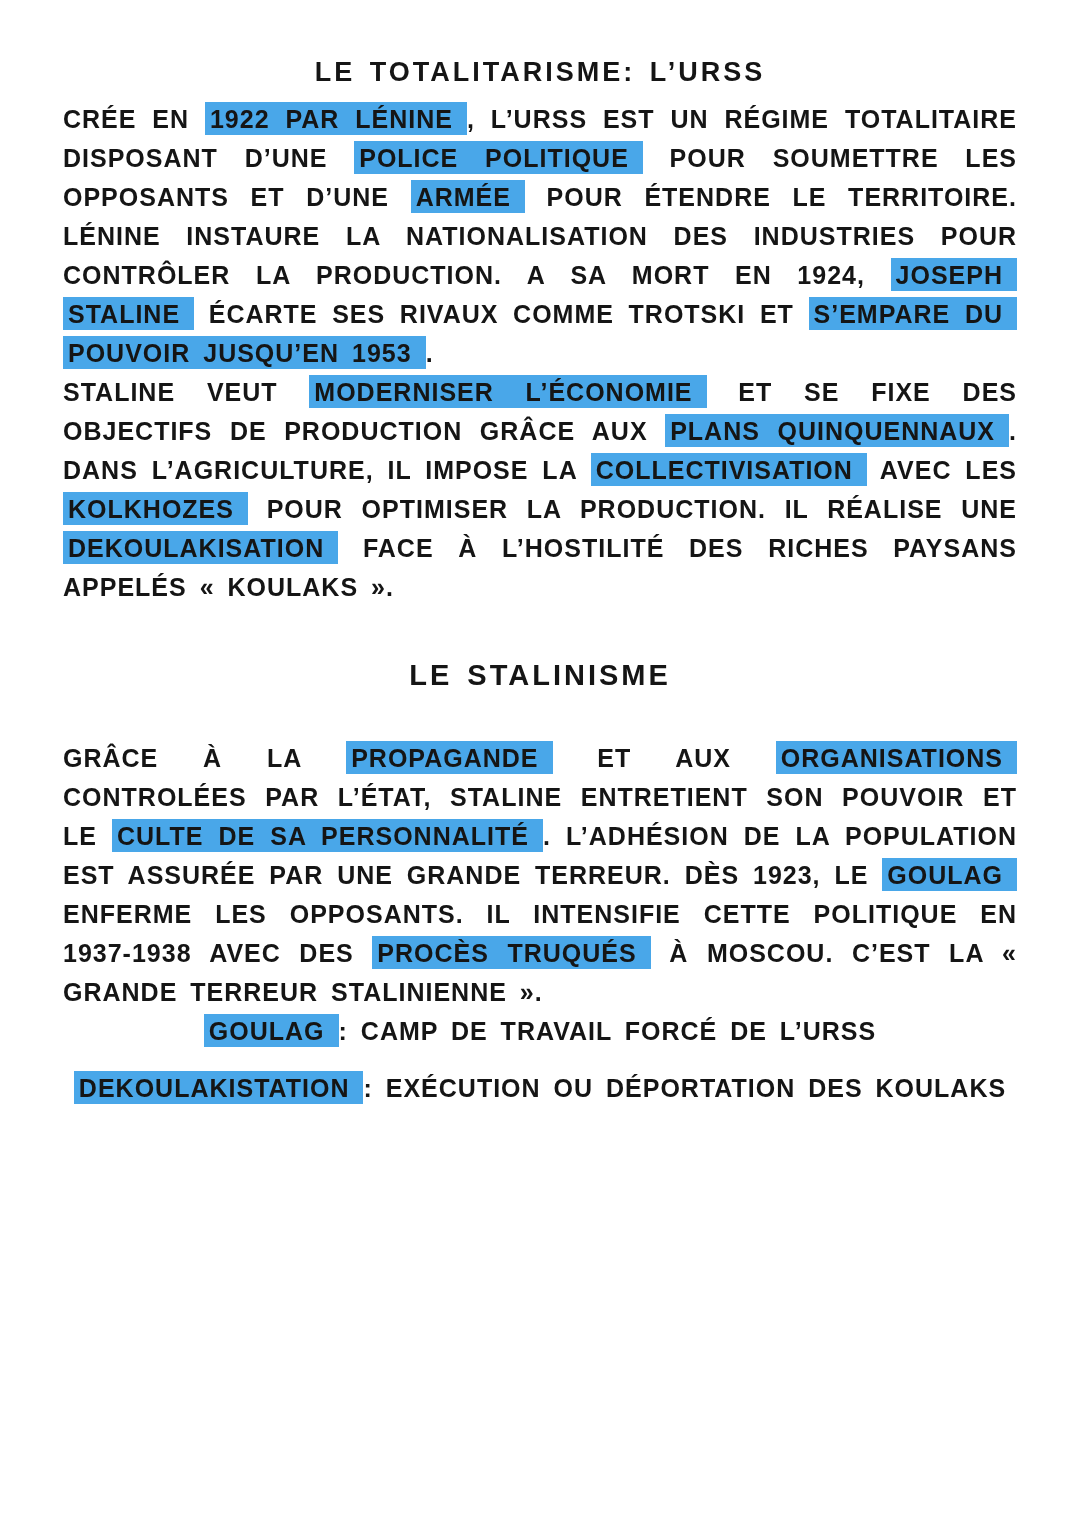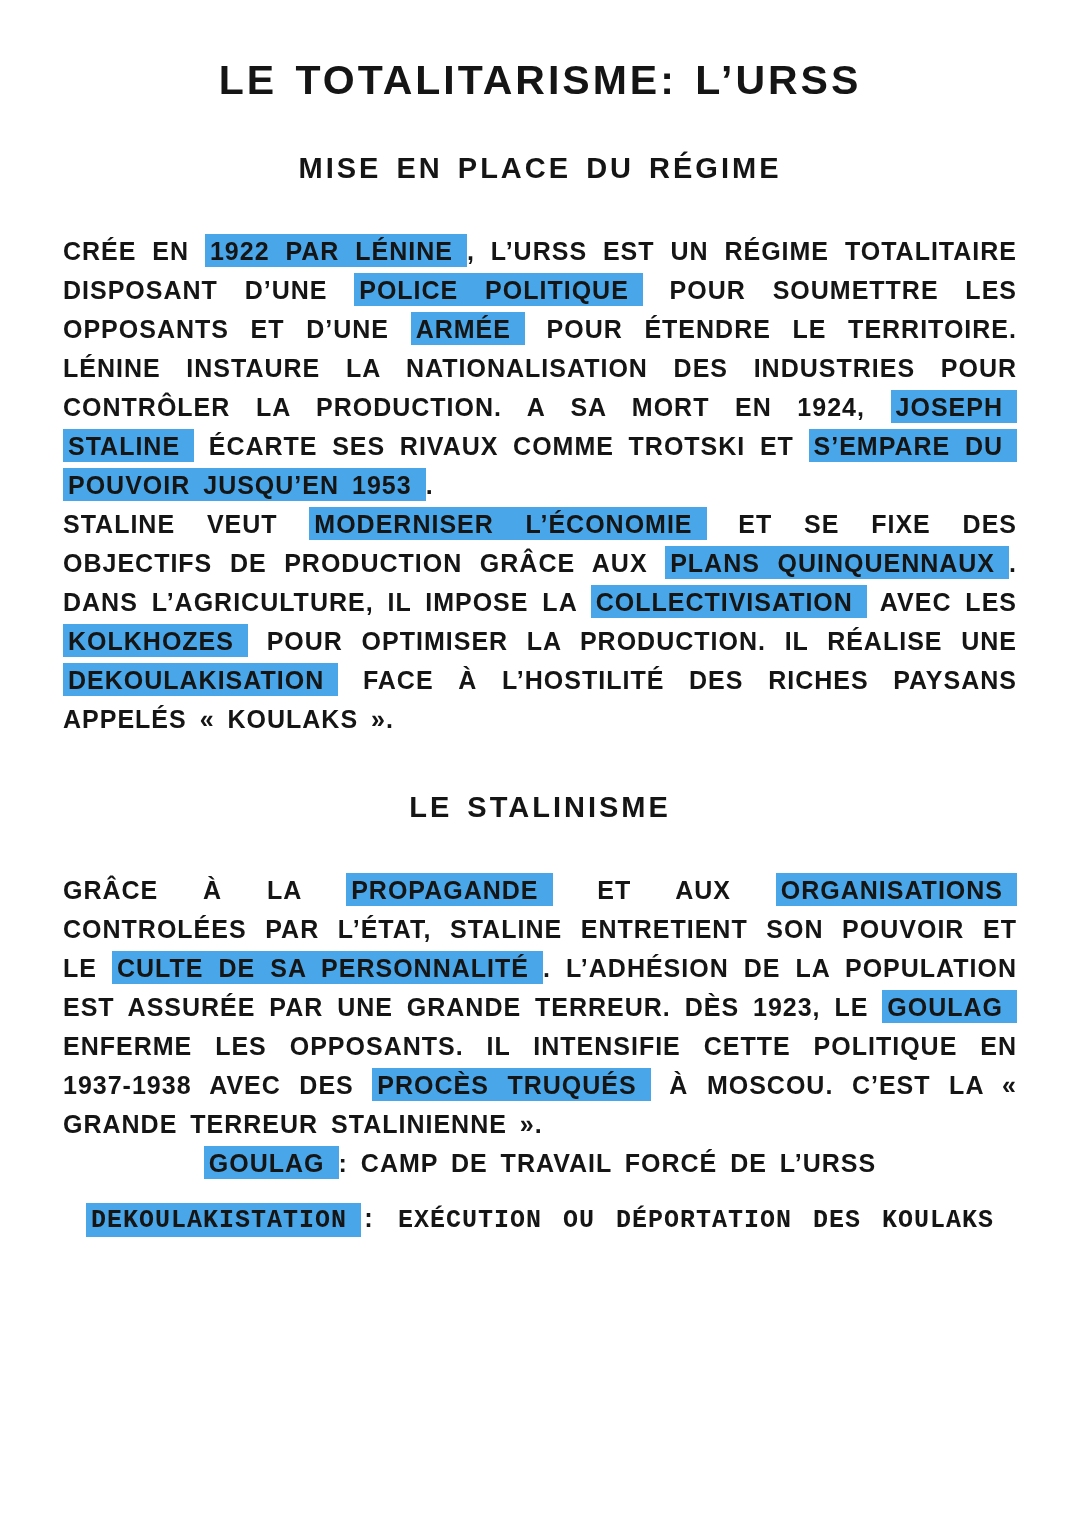--- a/index.html
+++ b/index.html
@@ -18,24 +18,24 @@
     min-height: 1527px;
     margin: 0 auto;
     background: var(--paper);
     padding: 44px 63px 36px 63px;
     font-family: "Liberation Sans", sans-serif;
     font-weight: 700;
     color: var(--ink);
   }
   .title {
     text-align: center;
-    font-size: 41px;
+    font-size: 27px;
     letter-spacing: 3px;
     word-spacing: 4px;
-    margin: 16px;
+    margin: 8px;
     line-height: 40px;
   }
   .heading {
     text-align: center;
     font-size: 29px;
     letter-spacing: 3px;
     word-spacing: 4px;
     margin: 50px 0 46px 0;
     line-height: 36px;
   }
@@ -48,36 +48,35 @@
     margin: 0;
   }
   .para.justify {
     text-align: justify;
     text-align-last: left;
   }
   .para.center {
     text-align: center;
     margin-bottom: 18px;
   }
-  .para.center:last-child { margin-bottom: 0; font-family: Liberation Mono, monospace; }
+  .para.center:last-child { margin-bottom: 0; }
   .hl {
     background: var(--hl);
     padding: 3px 14px 2px 5px;
     box-decoration-break: clone;
     -webkit-box-decoration-break: clone;
   }
 </style>
 </head>
 <body>
 
 <main class="page">
   <h1 class="title">LE TOTALITARISME: L’URSS</h1>
   <div id="sections">
       <section>
-        <h2 class="heading">MISE EN PLACE DU RÉGIME</h2>
         <p class="para justify"><span>CRÉE EN </span><span class="hl">1922 PAR LÉNINE</span><span>, L’URSS EST UN RÉGIME TOTALITAIRE DISPOSANT D’UNE </span><span class="hl">POLICE POLITIQUE</span><span> POUR SOUMETTRE LES OPPOSANTS ET D’UNE </span><span class="hl">ARMÉE</span><span> POUR ÉTENDRE LE TERRITOIRE. LÉNINE INSTAURE LA NATIONALISATION DES INDUSTRIES POUR CONTRÔLER LA PRODUCTION. A SA MORT EN 1924, </span><span class="hl">JOSEPH STALINE</span><span> ÉCARTE SES RIVAUX COMME TROTSKI ET </span><span class="hl">S’EMPARE DU POUVOIR JUSQU’EN 1953</span><span>.</span></p>
       </section>
       <section>
         <p class="para justify"><span>STALINE VEUT </span><span class="hl">MODERNISER L’ÉCONOMIE</span><span> ET SE FIXE DES OBJECTIFS DE PRODUCTION GRÂCE AUX </span><span class="hl">PLANS QUINQUENNAUX</span><span>. DANS L’AGRICULTURE, IL IMPOSE LA </span><span class="hl">COLLECTIVISATION</span><span> AVEC LES </span><span class="hl">KOLKHOZES</span><span> POUR OPTIMISER LA PRODUCTION. IL RÉALISE UNE </span><span class="hl">DEKOULAKISATION</span><span> FACE À L’HOSTILITÉ DES RICHES PAYSANS APPELÉS « KOULAKS ».</span></p>
       </section>
       <section>
         <h2 class="heading">LE STALINISME</h2>
         <p class="para justify"><span>GRÂCE À LA </span><span class="hl">PROPAGANDE</span><span> ET AUX </span><span class="hl">ORGANISATIONS</span><span> CONTROLÉES PAR L’ÉTAT, STALINE ENTRETIENT SON POUVOIR ET LE </span><span class="hl">CULTE DE SA PERSONNALITÉ</span><span>. L’ADHÉSION DE LA POPULATION EST ASSURÉE PAR UNE GRANDE TERREUR. DÈS 1923, LE </span><span class="hl">GOULAG</span><span> ENFERME LES OPPOSANTS. IL INTENSIFIE CETTE POLITIQUE EN 1937-1938 AVEC DES </span><span class="hl">PROCÈS TRUQUÉS</span><span> À MOSCOU. C’EST LA « GRANDE TERREUR STALINIENNE ».</span></p>
       </section>
       <section>

